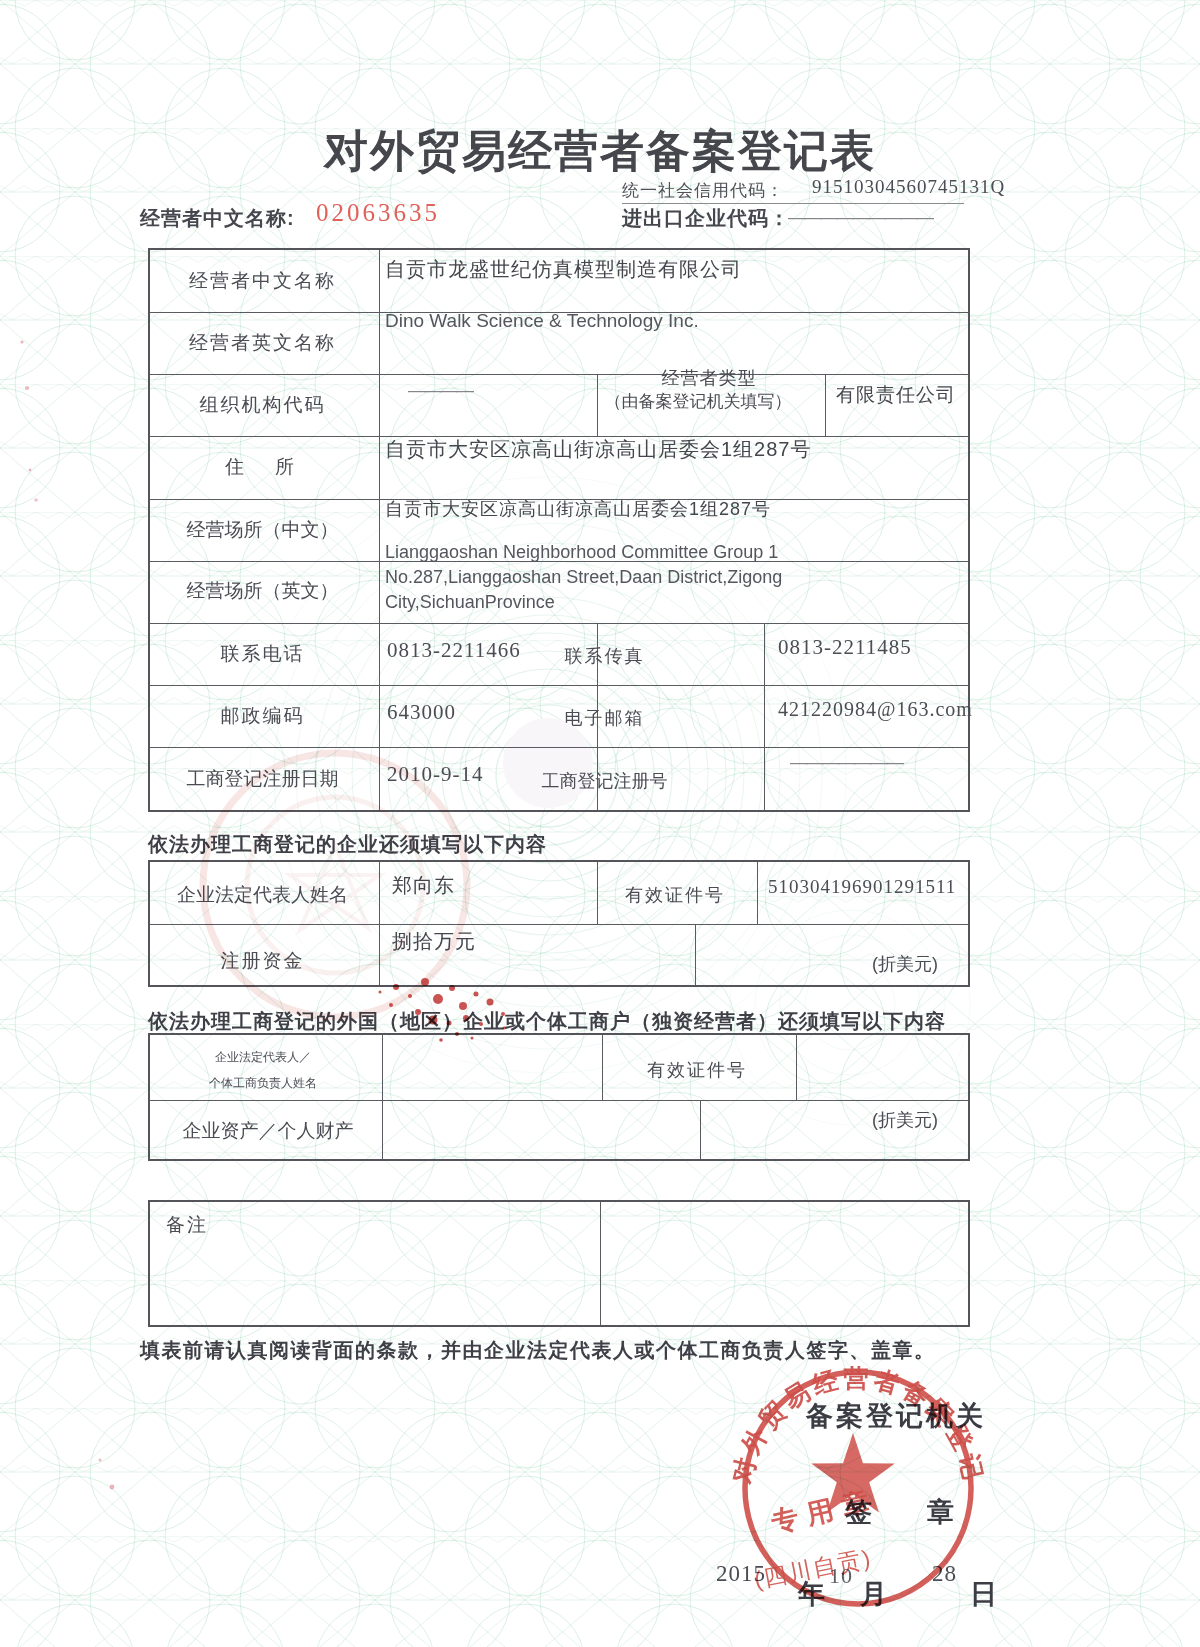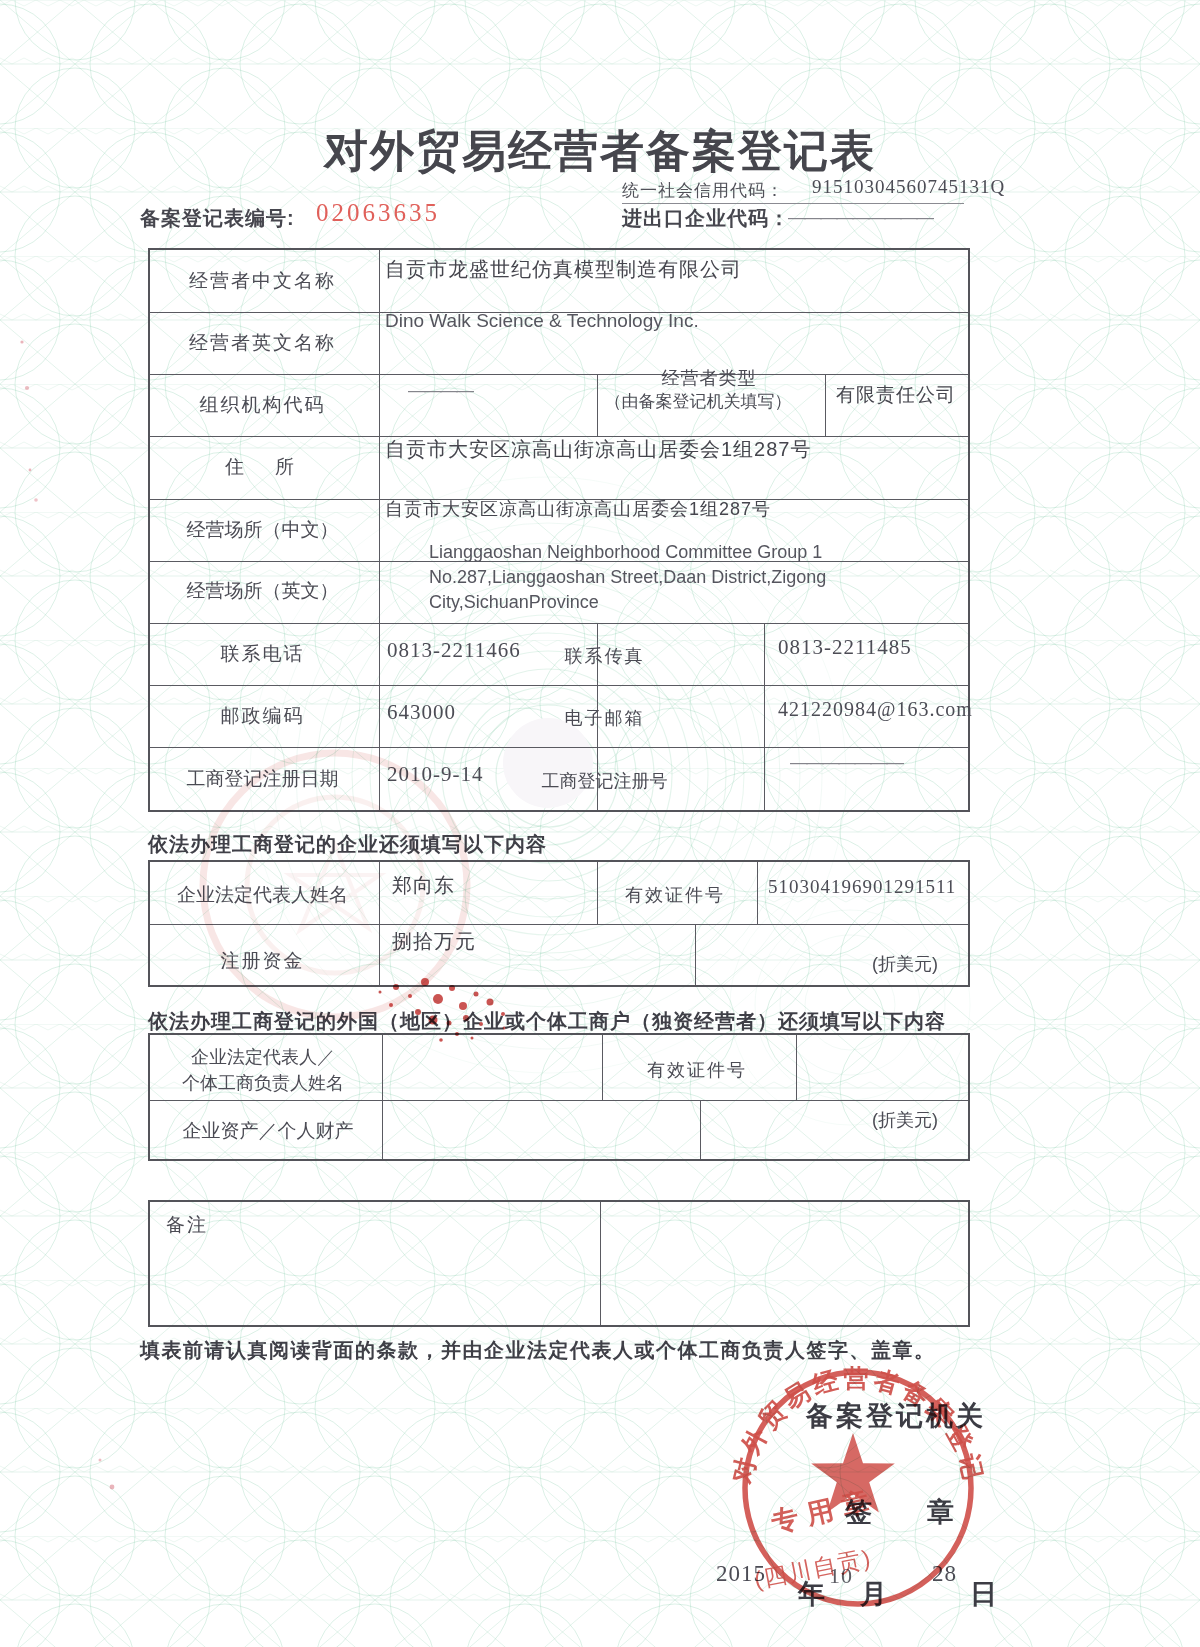--- a/index.html
+++ b/index.html
@@ -73,21 +73,21 @@
       <circle cx="112" cy="1487" r="2.4" opacity="0.5"></circle>
     </g>
   </svg>
 
   <div class="abs title ctr" style="left:0;right:0;top:122px;">对外贸易经营者备案登记表</div>
 
   <div class="abs hdr-sm" style="left:622px;top:179px;">统一社会信用代码：</div>
   <div class="abs num" style="left:812px;top:176px;font-size:19px;">91510304560745131Q</div>
   <div class="underline-rule" style="left:622px;top:203px;width:342px;"></div>
 
-  <div class="abs hdr-bold" style="left:140px;top:205px;">备案登记表编号:</div>
+  <div class="abs hdr-bold" style="left:140px;top:205px;">经营者中文名称:</div>
   <div class="abs red-num" style="left:316px;top:199px;">02063635</div>
 
   <div class="abs hdr-bold" style="left:622px;top:205px;">进出口企业代码：</div>
   <div class="abs dash" style="left:788px;top:207px;">—————————</div>
 
   <div class="abs tbl" style="left:148px;top:248px;width:818px;height:560px;">
     <div class="hline" style="top:62px;"></div>
     <div class="hline" style="top:124px;"></div>
     <div class="hline" style="top:186px;"></div>
     <div class="hline" style="top:249px;"></div>
@@ -114,21 +114,21 @@
   <div class="abs lbl ctr" style="left:584px;top:390px;width:228px;font-size:17px;letter-spacing:0;">（由备案登记机关填写）</div>
   <div class="abs val" style="left:836px;top:382px;">有限责任公司</div>
 
   <div class="abs lbl ctr" style="left:148px;top:454px;width:229px;letter-spacing:6px;">住　所</div>
   <div class="abs val" style="left:385px;top:436px;font-size:20px;">自贡市大安区凉高山街凉高山居委会1组287号</div>
 
   <div class="abs lbl ctr" style="left:148px;top:517px;width:229px;letter-spacing:0;">经营场所（中文）</div>
   <div class="abs val" style="left:385px;top:497px;font-size:18px;">自贡市大安区凉高山街凉高山居委会1组287号</div>
 
   <div class="abs lbl ctr" style="left:148px;top:578px;width:229px;letter-spacing:0;">经营场所（英文）</div>
-  <div class="abs eng" style="left:385px;top:540px;line-height:25px;margin-left:44px;">
+  <div class="abs eng" style="left:385px;top:540px;line-height:25px;">
     <div>Lianggaoshan Neighborhood Committee Group 1</div>
     <div>No.287,Lianggaoshan Street,Daan District,Zigong</div>
     <div>City,SichuanProvince</div>
   </div>
 
   <div class="abs lbl ctr" style="left:148px;top:641px;width:229px;">联系电话</div>
   <div class="abs num" style="left:387px;top:638px;">0813-2211466</div>
   <div class="abs lbl ctr" style="left:447px;top:644px;width:315px;font-size:18px;">联系传真</div>
   <div class="abs num" style="left:778px;top:635px;">0813-2211485</div>
 
@@ -159,21 +159,21 @@
   <div class="abs lbl" style="left:872px;top:952px;font-size:18px;letter-spacing:0;">(折美元)</div>
 
   <div class="abs heading" style="left:148px;top:1008px;">依法办理工商登记的外国（地区）企业或个体工商户（独资经营者）还须填写以下内容</div>
   <div class="abs tbl" style="left:148px;top:1033px;width:818px;height:124px;">
     <div class="hline" style="top:65px;"></div>
     <div class="vline" style="left:232px;top:0;height:124px;"></div>
     <div class="vline" style="left:452px;top:0;height:65px;"></div>
     <div class="vline" style="left:646px;top:0;height:65px;"></div>
     <div class="vline" style="left:550px;top:65px;height:59px;"></div>
   </div>
-  <div class="abs lbl ctr" style="left:152px;top:1044px;width:222px;font-size:18px;line-height:26px;letter-spacing:0;">
+  <div class="abs lbl ctr" style="left:152px;top:1044px;width:222px;font-size:12px;line-height:26px;letter-spacing:0;">
     <div>企业法定代表人／</div>
     <div>个体工商负责人姓名</div>
   </div>
   <div class="abs lbl ctr" style="left:600px;top:1058px;width:194px;font-size:18px;">有效证件号</div>
   <div class="abs lbl ctr" style="left:152px;top:1118px;width:232px;letter-spacing:0;">企业资产／个人财产</div>
   <div class="abs lbl" style="left:872px;top:1108px;font-size:18px;letter-spacing:0;">(折美元)</div>
 
   <div class="abs tbl" style="left:148px;top:1200px;width:818px;height:123px;">
     <div class="vline" style="left:450px;top:0;height:123px;"></div>
   </div>

